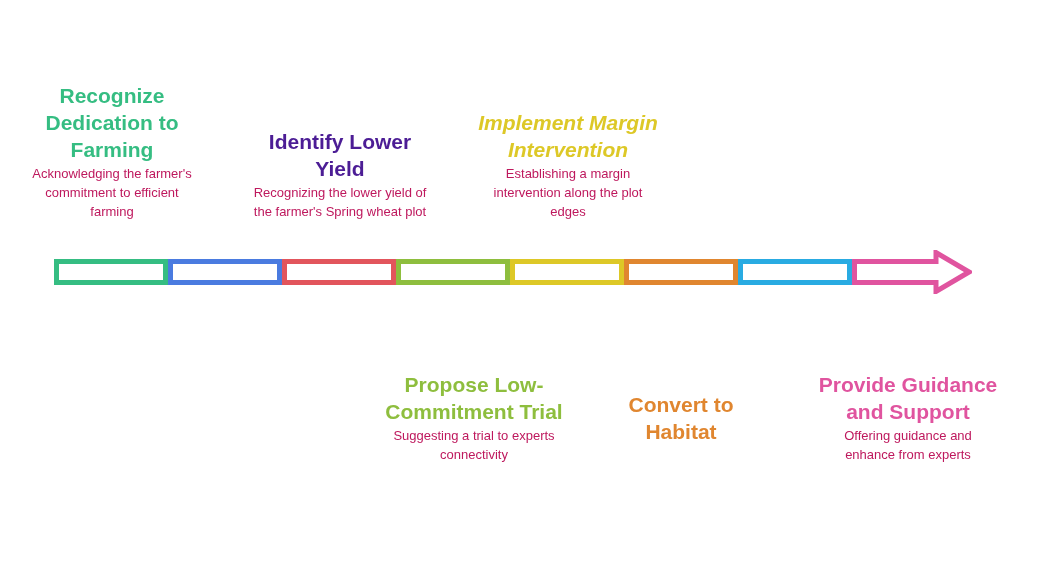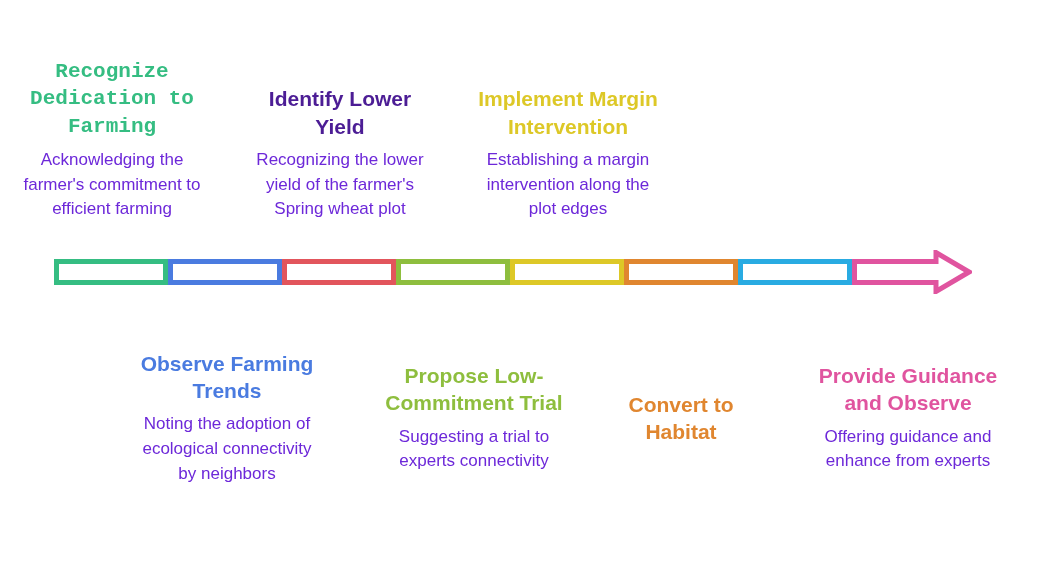--- a/index.html
+++ b/index.html
@@ -30,24 +30,24 @@
     flex-direction: column;
     justify-content: center;
   }
   .step-title {
     margin: 0;
     font-size: 21px;
     font-weight: bold;
     line-height: 1.3;
   }
   .step-desc {
-    margin: 8px 0 0 0;
-    font-size: 17px;
+    margin: 2px 0 0 0;
+    font-size: 13px;
     line-height: 1.45;
-    color: #6d28d9;
+    color: #be185d;
   }
   .arrow-row {
     position: absolute;
     left: 54px;
     top: 250px;
     height: 44px;
     display: flex;
     align-items: center;
   }
   .arrow-seg {
@@ -62,58 +62,52 @@
     display: block;
     flex: 0 0 auto;
   }
 </style>
 </head>
 <body>
 
 <div class="canvas">
 
   <div class="step top" style="left:22px">
-    <h3 class="step-title" style="color: rgb(53, 189, 130); font-family: Liberation Mono, monospace;">Recognize Dedication to Farming</h3>
+    <h3 class="step-title" style="color: rgb(53, 189, 130);">Recognize Dedication to Farming</h3>
     <p class="step-desc">Acknowledging the farmer's commitment to efficient farming</p>
   </div>
 
-  <div class="step bottom" style="left:137px">
-    <div>
-      <h3 class="step-title" style="color: rgb(74, 123, 224);">Observe Farming Trends</h3>
-      <p class="step-desc">Noting the adoption of ecological connectivity by neighbors</p>
-    </div>
-  </div>
 
   <div class="step top" style="left:250px">
     <h3 class="step-title" style="color: #4c1d95;">Identify Lower Yield</h3>
     <p class="step-desc">Recognizing the lower yield of the farmer's Spring wheat plot</p>
   </div>
 
   <div class="step bottom" style="left:384px">
     <div>
       <h3 class="step-title" style="color: rgb(142, 190, 62);">Propose Low-Commitment Trial</h3>
       <p class="step-desc">Suggesting a trial to experts connectivity</p>
     </div>
   </div>
 
   <div class="step top" style="left:478px">
-    <h3 class="step-title" style="color: rgb(221, 200, 39);">Implement Margin Intervention</h3>
+    <h3 class="step-title" style="color: rgb(221, 200, 39); font-style: italic;">Implement Margin Intervention</h3>
     <p class="step-desc">Establishing a margin intervention along the plot edges</p>
   </div>
 
   <div class="step bottom" style="left:591px">
     <div>
       <h3 class="step-title" style="color: rgb(224, 134, 47); text-align: center;">Convert to Habitat</h3>
     </div>
   </div>
 
 
   <div class="step bottom" style="left:818px">
     <div>
-      <h3 class="step-title" style="color: rgb(224, 84, 159);">Provide Guidance and Observe</h3>
+      <h3 class="step-title" style="color: rgb(224, 84, 159);">Provide Guidance and Support</h3>
       <p class="step-desc">Offering guidance and enhance from experts</p>
     </div>
   </div>
 
   <div class="arrow-row">
     <div class="arrow-seg" style="border-color: rgb(53, 189, 130);"></div>
       <div class="arrow-seg" style="border-color: rgb(74, 123, 224);"></div>
       <div class="arrow-seg" style="border-color: rgb(226, 85, 92);"></div>
       <div class="arrow-seg" style="border-color: rgb(142, 190, 62);"></div>
       <div class="arrow-seg" style="border-color: rgb(221, 200, 39);"></div>

